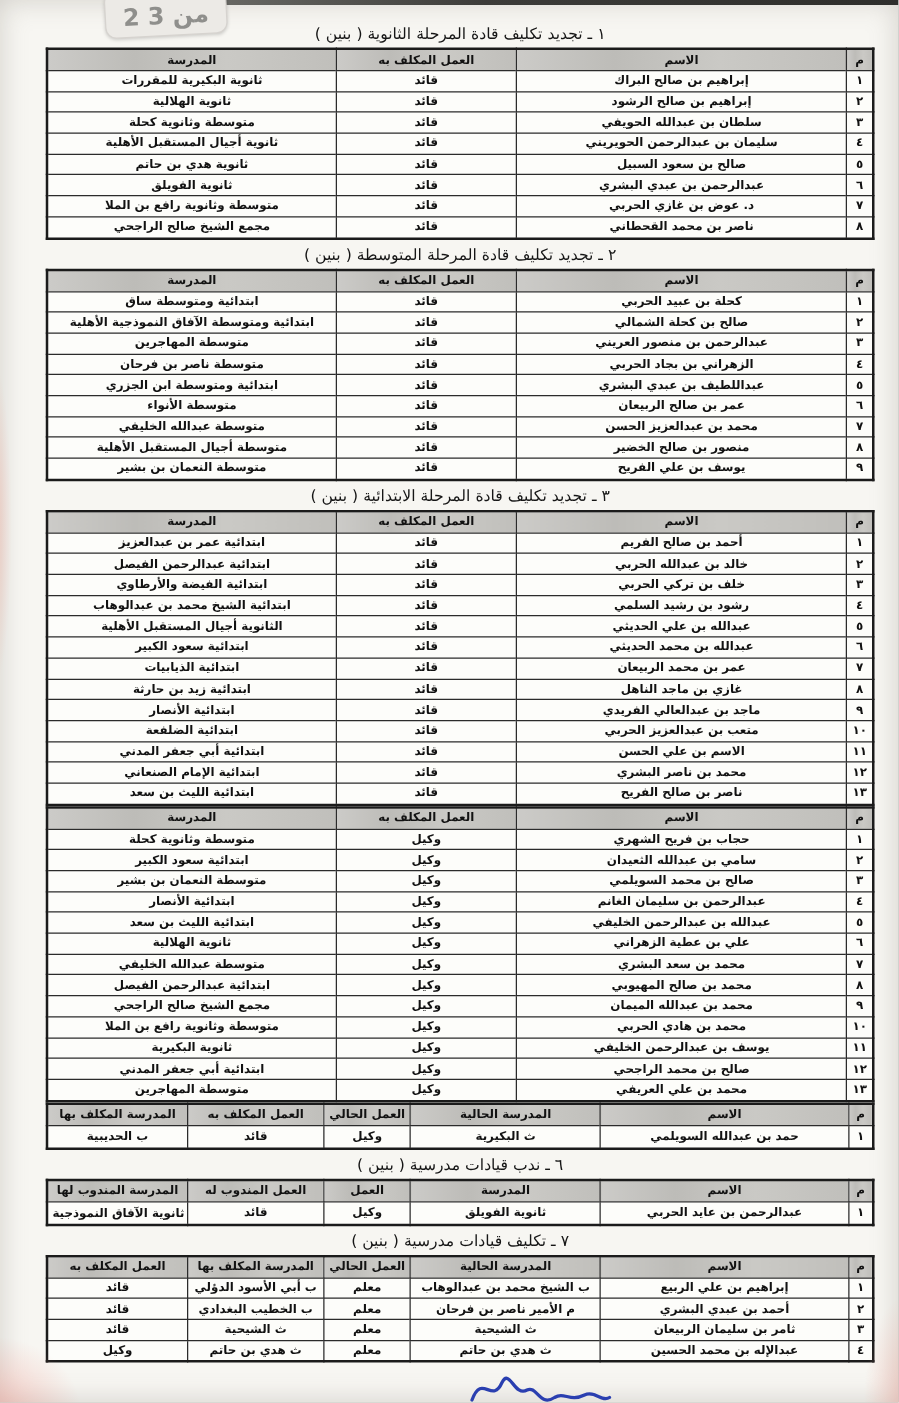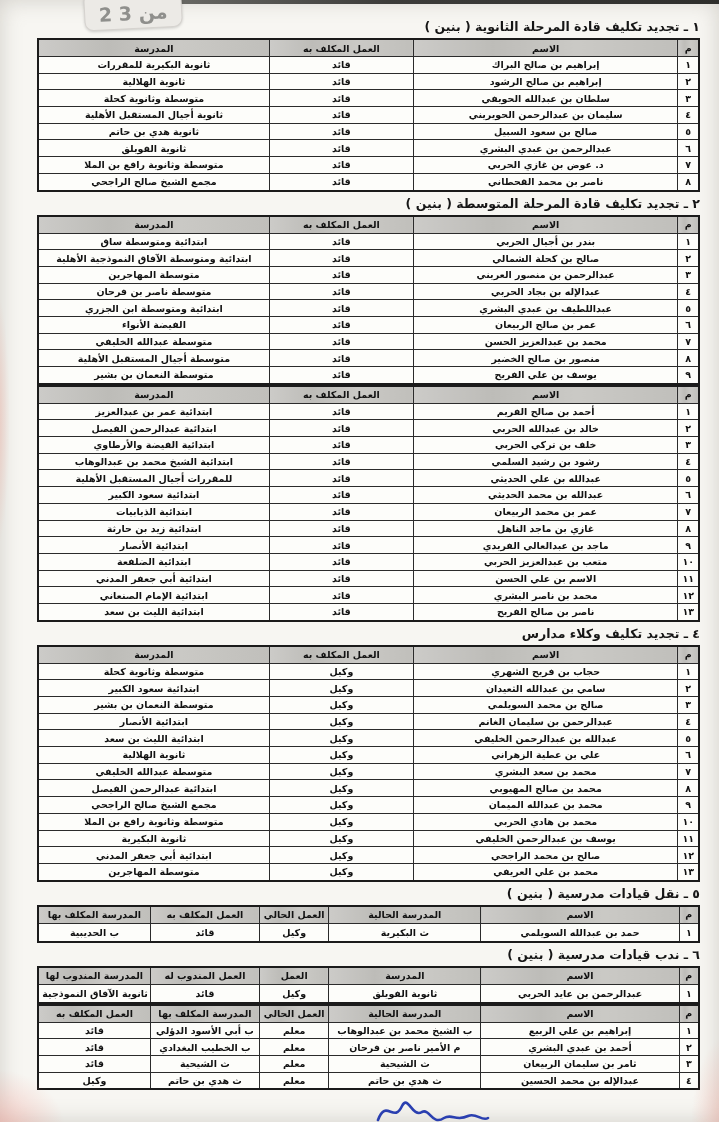--- a/index.html
+++ b/index.html
@@ -23,22 +23,22 @@
     position:absolute;top:-9px;left:84px;width:96px;height:36px;
     background:#eceae6;border:1px solid #d6d3cf;border-radius:9px;
     transform:rotate(-3deg);
     box-shadow:0 1px 3px rgba(0,0,0,.18);
     display:flex;align-items:flex-end;justify-content:center;
     color:#8f8f8c;font-size:19px;font-weight:700;line-height:30px;
     overflow:hidden;
   }
   .section-title{
     margin:5px 19px 4px 37px;
-    text-align:right;
-    font-size:12.5px;line-height:14px;font-weight:700;color:#161616;
+    text-align:center;
+    font-size:12.5px;line-height:14px;font-weight:400;color:#161616;
   }
   table.sec-table{
     border-collapse:collapse;table-layout:fixed;
     margin:0 19px 0 37px;width:663px;
     border:2px solid #1b1b1b;
     background:#fdfdfa;
   }
   table.sec-table th,table.sec-table td{
     border:1px solid #2b2b2b;
     font-size:9.5px;font-weight:700;color:#121212;
@@ -157,53 +157,53 @@
         <tr>
           <th>م</th>
           <th>الاسم</th>
           <th>العمل المكلف به</th>
           <th>المدرسة</th>
         </tr>
       </thead>
       <tbody>
         <tr>
           <td>١</td>
-          <td>بندر بن أجيال الحربي</td>
+          <td>كحلة بن عبيد الحربي</td>
           <td>قائد</td>
           <td>ابتدائية ومتوسطة ساق</td>
         </tr>
         <tr>
           <td>٢</td>
           <td>صالح بن كحلة الشمالي</td>
           <td>قائد</td>
           <td>ابتدائية ومتوسطة الآفاق النموذجية الأهلية</td>
         </tr>
         <tr>
           <td>٣</td>
           <td>عبدالرحمن بن منصور العريني</td>
           <td>قائد</td>
           <td>متوسطة المهاجرين</td>
         </tr>
         <tr>
           <td>٤</td>
-          <td>عبدالإله بن بجاد الحربي</td>
+          <td>الزهراني بن بجاد الحربي</td>
           <td>قائد</td>
           <td>متوسطة ناصر بن فرحان</td>
         </tr>
         <tr>
           <td>٥</td>
           <td>عبداللطيف بن عبدي البشري</td>
           <td>قائد</td>
           <td>ابتدائية ومتوسطة ابن الجزري</td>
         </tr>
         <tr>
           <td>٦</td>
           <td>عمر بن صالح الربيعان</td>
           <td>قائد</td>
-          <td>الفيضة الأنواء</td>
+          <td>متوسطة الأنواء</td>
         </tr>
         <tr>
           <td>٧</td>
           <td>محمد بن عبدالعزيز الحسن</td>
           <td>قائد</td>
           <td>متوسطة عبدالله الخليفي</td>
         </tr>
         <tr>
           <td>٨</td>
           <td>منصور بن صالح الخضير</td>
@@ -212,20 +212,21 @@
         </tr>
         <tr>
           <td>٩</td>
           <td>يوسف بن علي الفريح</td>
           <td>قائد</td>
           <td>متوسطة النعمان بن بشير</td>
         </tr>
       </tbody>
     </table>
 
+  <div class="section-title">٣ ـ تجديد تكليف قادة المرحلة الابتدائية ( بنين )</div>
   <table class="sec-table t4col">
     <colgroup>
         <col>
         <col>
         <col>
         <col>
       </colgroup>
   <thead>
         <tr>
           <th>م</th>
@@ -256,21 +257,21 @@
         <tr>
           <td>٤</td>
           <td>رشود بن رشيد السلمي</td>
           <td>قائد</td>
           <td>ابتدائية الشيخ محمد بن عبدالوهاب</td>
         </tr>
         <tr>
           <td>٥</td>
           <td>عبدالله بن علي الحديثي</td>
           <td>قائد</td>
-          <td>للمقررات أجيال المستقبل الأهلية</td>
+          <td>الثانوية أجيال المستقبل الأهلية</td>
         </tr>
         <tr>
           <td>٦</td>
           <td>عبدالله بن محمد الحديثي</td>
           <td>قائد</td>
           <td>ابتدائية سعود الكبير</td>
         </tr>
         <tr>
           <td>٧</td>
           <td>عمر بن محمد الربيعان</td>
@@ -309,21 +310,20 @@
         </tr>
         <tr>
           <td>١٣</td>
           <td>ناصر بن صالح الفريح</td>
           <td>قائد</td>
           <td>ابتدائية الليث بن سعد</td>
         </tr>
       </tbody>
     </table>
 
-  <div class="section-title">٤ ـ تجديد تكليف وكلاء مدارس</div>
   <table class="sec-table t4col">
     <colgroup>
         <col>
         <col>
         <col>
         <col>
       </colgroup>
   <thead>
         <tr>
           <th>م</th>
@@ -407,21 +407,20 @@
         </tr>
         <tr>
           <td>١٣</td>
           <td>محمد بن علي العريفي</td>
           <td>وكيل</td>
           <td>متوسطة المهاجرين</td>
         </tr>
       </tbody>
     </table>
 
-  <div class="section-title">٥ ـ نقل قيادات مدرسية ( بنين )</div>
   <table class="sec-table t6col tall">
     <colgroup>
         <col>
         <col>
         <col>
         <col>
         <col>
         <col>
       </colgroup>
   <thead>
@@ -471,20 +470,21 @@
           <td>١</td>
           <td>عبدالرحمن بن عايد الحربي</td>
           <td>ثانوية الفويلق</td>
           <td>وكيل</td>
           <td>قائد</td>
           <td>ثانوية الآفاق النموذجية الأهلية</td>
         </tr>
       </tbody>
     </table>
 
+  <div class="section-title">٧ ـ تكليف قيادات مدرسية ( بنين )</div>
   <table class="sec-table t6col">
     <colgroup>
         <col>
         <col>
         <col>
         <col>
         <col>
         <col>
       </colgroup>
   <thead>

